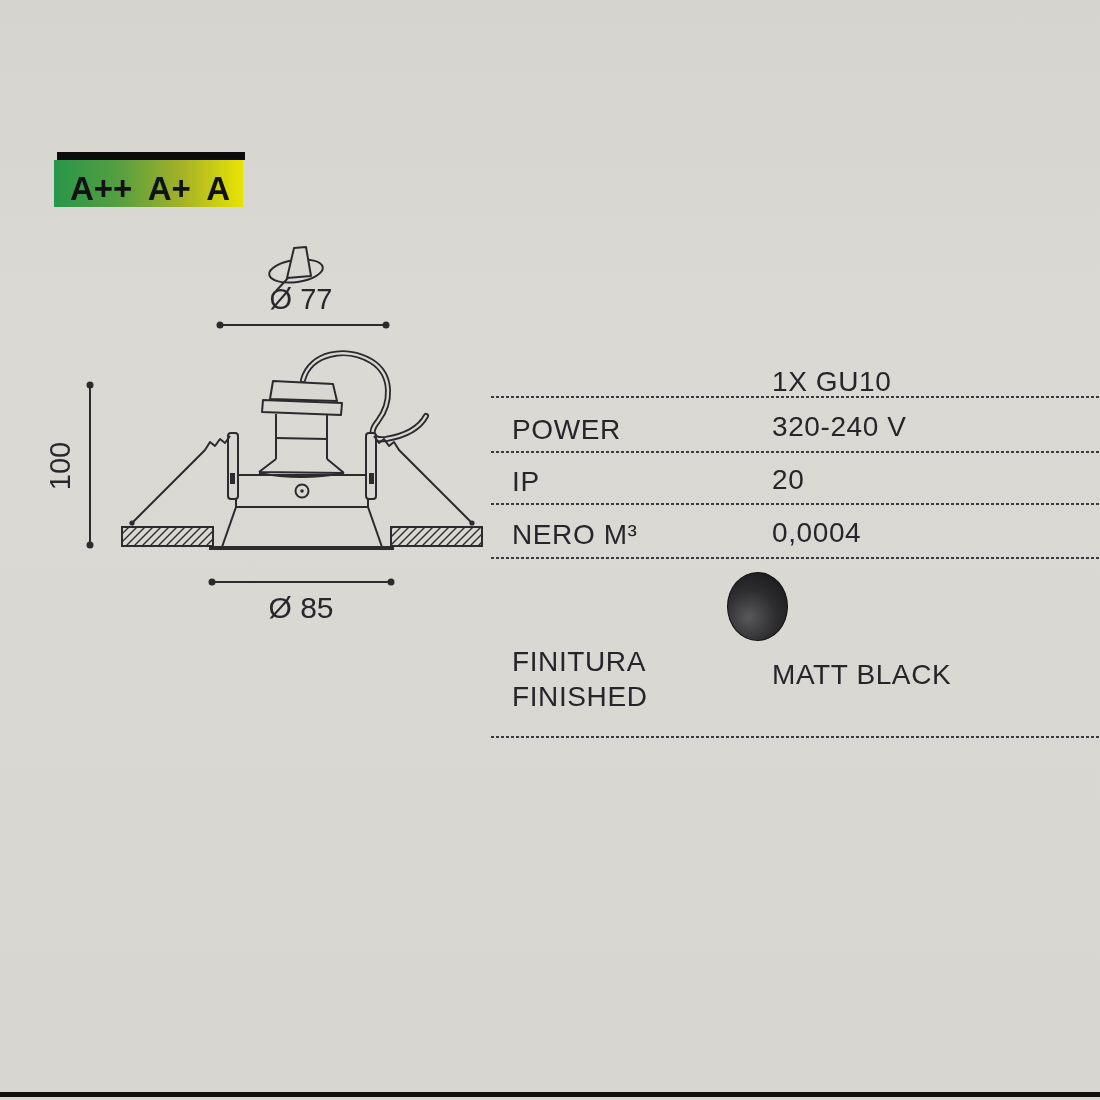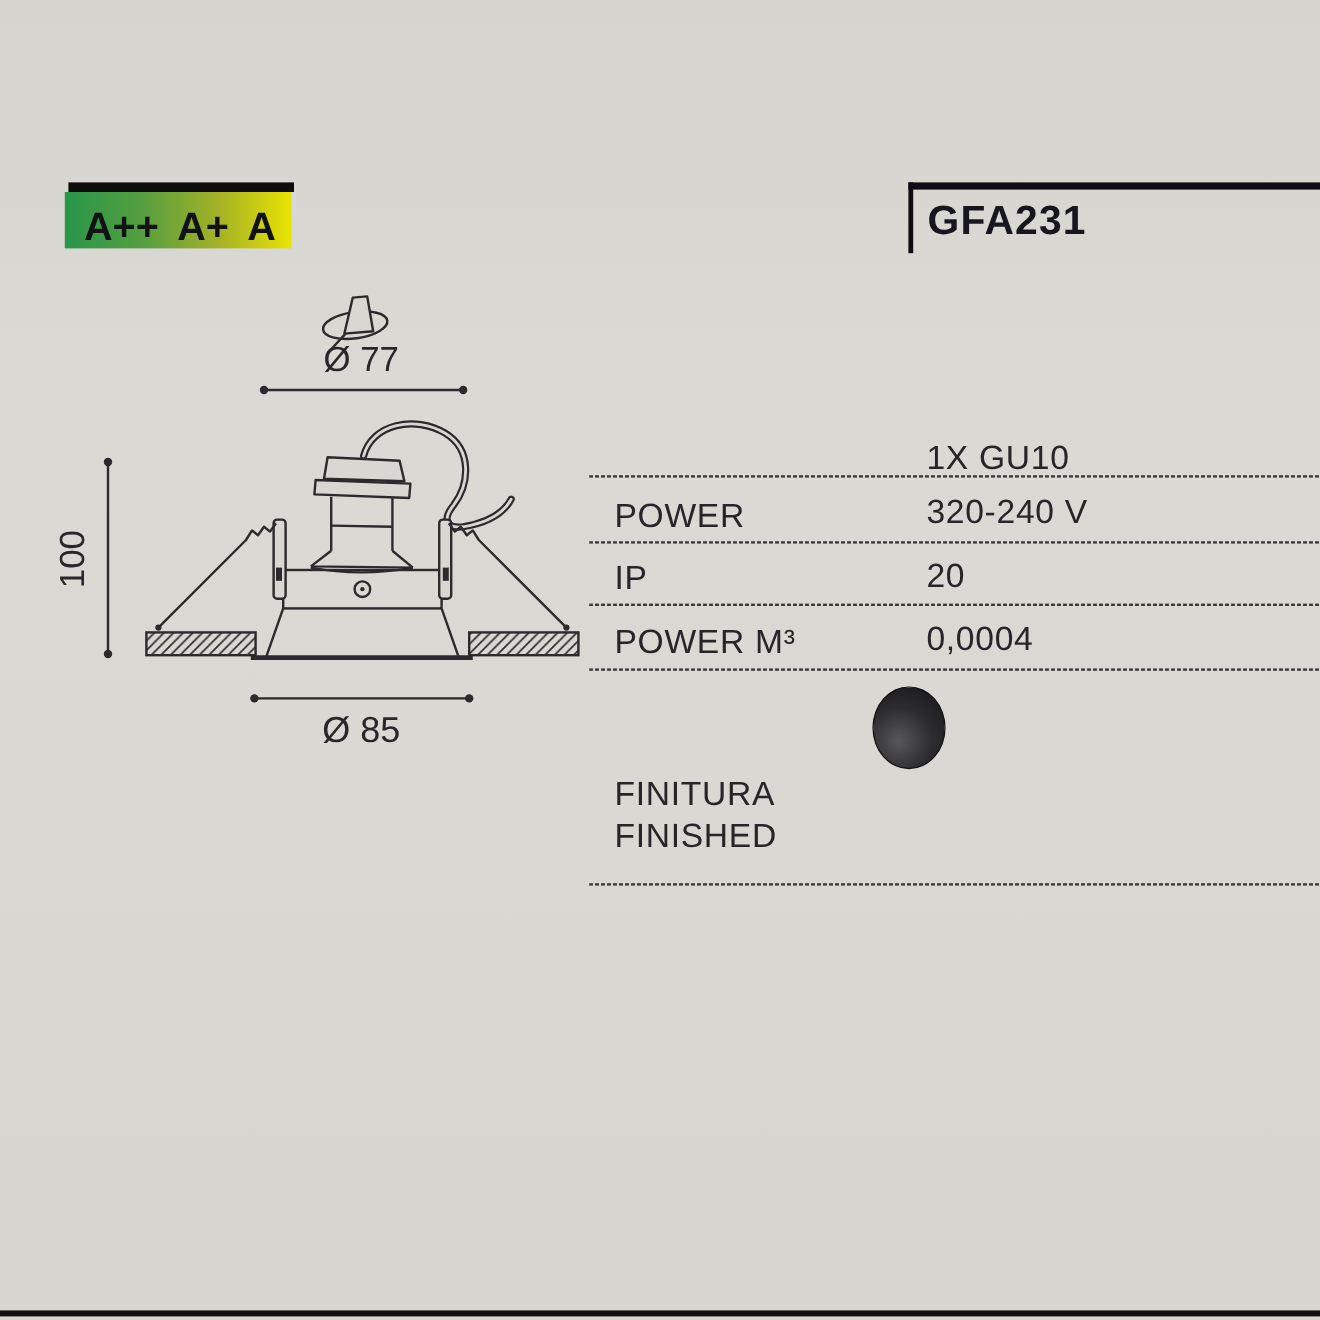--- a/index.html
+++ b/index.html
@@ -66,25 +66,20 @@
 
   <div class="energy-label">
     <div class="topbar"></div>
     <div class="band">
       <span class="cls">A++</span>
       <span class="cls">A+</span>
       <span class="cls">A</span>
     </div>
   </div>
 
-  <div class="product-header">
-    <div class="hline"></div>
-    <div class="vline"></div>
-    <div class="code">GFA231</div>
-  </div>
 
   <svg class="drawing" width="460" height="390" viewBox="40 240 460 390">
     <defs>
       <pattern id="hatch" patternUnits="userSpaceOnUse" width="8" height="8">
         <path d="M-2,2 L2,-2 M-2,10 L10,-2 M6,10 L10,6" stroke="#2b2b2e" stroke-width="1.4" fill="none"></path>
       </pattern>
     </defs>
 
     <g>
       <ellipse cx="296" cy="271" rx="27" ry="11" transform="rotate(-8 296 271)" fill="none" stroke="#2b2b2e" stroke-width="2"></ellipse>
@@ -169,31 +164,32 @@
 
     <div class="spec-label" style="top:464px">
       <span>IP</span>
     </div>
     <div class="spec-value" style="top:462px">
       <span>20</span>
     </div>
     <div class="sep" style="top:503px"></div>
 
     <div class="spec-label" style="top:517px">
-      <span>POWER M³</span>
+      <span>NERO M³</span>
     </div>
     <div class="spec-value" style="top:515px">
       <span>0,0004</span>
     </div>
     <div class="sep" style="top:557px"></div>
 
     <div class="finish-swatch"></div>
     <div class="spec-label" style="top:644px">
       <span>FINITURA</span>
       <span>FINISHED</span>
     </div>
     <div class="spec-value" style="top:657px">
+      <span>MATT BLACK</span>
     </div>
     <div class="sep" style="top:736px"></div>
   </div>
 
   <div class="bottom-rule"></div>
 </div>
 
 </body></html>

